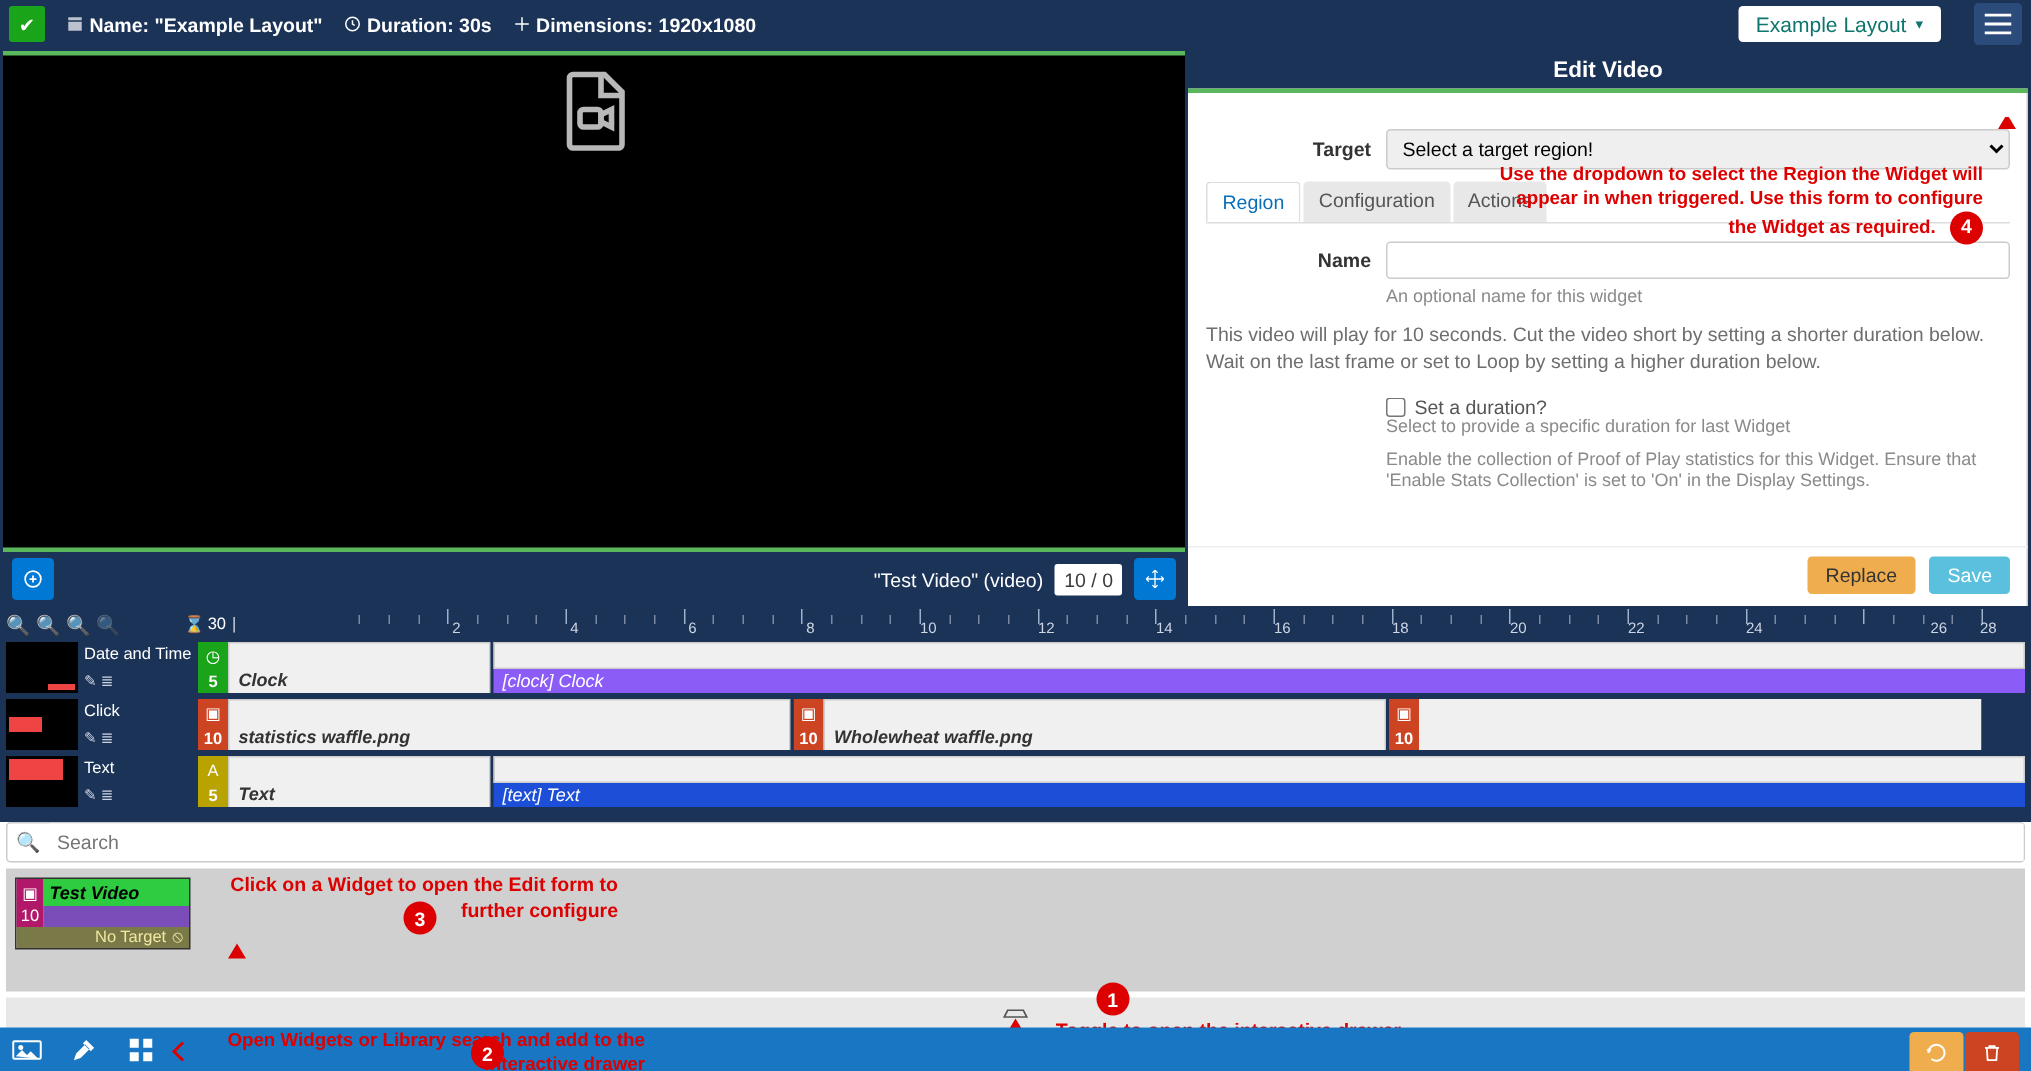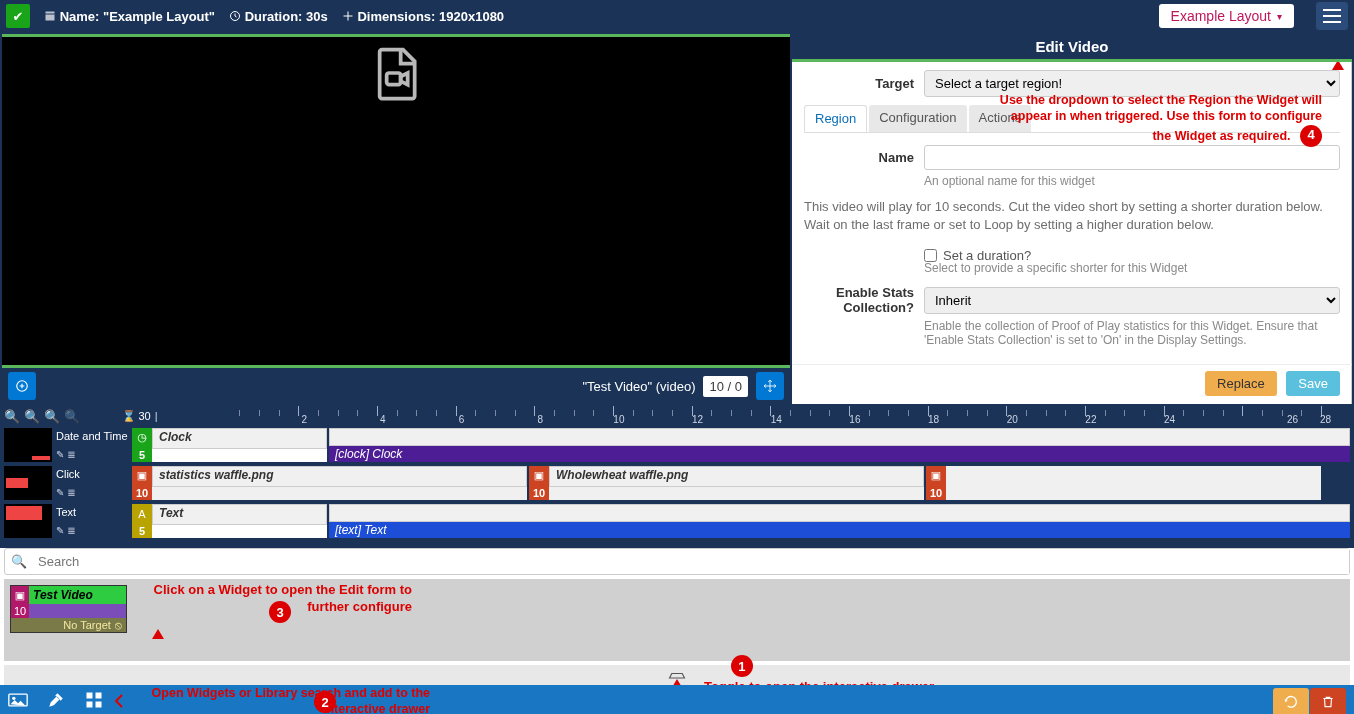--- a/index.html
+++ b/index.html
@@ -24,21 +24,21 @@
 }
 .topbar .check {
   width:24px; height:24px;
   background:#1aa41a;
   color:#fff;
   display:flex; align-items:center; justify-content:center;
   border-radius:2px;
 }
 .topbar .spacer { flex:1; }
 .topbar .layout-dd {
-  background:#fff; color:#be185d;
+  background:#fff; color:#0f766e;
   padding:4px 12px;
   border-radius:3px;
   font-size:14px;
   display:flex; align-items:center; gap:6px;
 }
 .topbar .layout-dd .caret { font-size:10px;}
 .topbar .hamburger {
   width:32px; height:28px;
   background:#2b4b7a;
   display:flex; align-items:center; justify-content:center;
@@ -109,20 +109,21 @@
   font-size:15px;
 }
 .edit-under { height:3px; background:#5bb75b; }
 .edit-body {
   padding:8px 12px;
   font-size:13px;
   color:#555;
   flex:1;
   overflow:auto;
   position:relative;
+  margin-top:16px;
 }
 .row { display:flex; align-items:center; margin-bottom:6px; }
 .row label {
   width:110px; text-align:right; margin-right:10px; font-weight:bold; color:#333;
 }
 .row select, .row input[type=text] {
   flex:1; padding:4px 6px; border:1px solid #ccc; border-radius:3px; font-size:13px;
 }
 .helptext { margin-left:120px; color:#8a8a8a; font-size:12px; margin-top:-2px; margin-bottom:10px;}
 .tabs { display:flex; gap:0; border-bottom:1px solid #ddd; margin:8px 0 12px; }
@@ -230,21 +231,21 @@
   width:20px; display:flex; flex-direction:column;
 }
 .clip-icon { flex:1; display:flex; align-items:center; justify-content:center; font-size:11px; }
 .clip-dur  { height:15px; display:flex; align-items:center; justify-content:center; font-size:11px; font-weight:bold;}
 .clip-body {
   flex:1;
   display:flex; flex-direction:column;
 }
 .clip-title {
   height:17px; background:#f0f0f0; color:#333; font-style:italic; font-weight:bold;
-  padding:1px 6px; font-size:12px; border:1px solid #ccc;
+  padding:17px 6px; font-size:12px; border:1px solid #ccc;
 }
 .clip-fill {
   flex:1;
 }
 .clip-fill-label { color:#fff; font-size:12px; padding:1px 6px; font-style:italic;}
 
 
 .drawer-search {
   display:flex; align-items:center; background:#fff; margin:0 4px;
   border:1px solid #ccc; border-radius:3px;
@@ -401,26 +402,22 @@
         <input type="text" style="">
       </div>
       <div class="helptext">An optional name for this widget</div>
 
       <p class="info-para">This video will play for 10 seconds. Cut the video short by setting a shorter duration below. Wait on the last frame or set to Loop by setting a higher duration below.</p>
 
       <div class="chk-row">
         <input type="checkbox" style="">
         <span>Set a duration?</span>
       </div>
-      <div class="helptext">Select to provide a specific shorter for this Widget</div>
-
-      <div class="row">
-        <label style="width:110px">Enable Stats Collection?</label>
-        <select id="stats-select"><option>Inherit</option></select>
-      </div>
+      <div class="helptext">Select to provide a specific duration for last Widget</div>
+
       <div class="helptext">Enable the collection of Proof of Play statistics for this Widget. Ensure that 'Enable Stats Collection' is set to 'On' in the Display Settings.</div>
     </div>
     <div class="btn-row">
       <span class="btn btn-warning">Replace</span>
       <span class="btn btn-info">Save</span>
     </div>
   </div>
 </div>
 
 <div class="timeline-bar">
@@ -524,21 +521,21 @@
             <div class="clip-icon">◷</div>
             <div class="clip-dur">5</div>
           </div>
           <div class="clip-body">
             <div class="clip-title">Clock</div>
             <div class="clip-fill" style="background: rgb(255, 255, 255);"></div>
           </div>
         </div>
         <div style="flex: 1 1 0%; height: 34px; display: flex; flex-direction: column;">
           <div style="height: 17px; background: rgb(240, 240, 240); border: 1px solid rgb(204, 204, 204);"></div>
-          <div class="clip-fill-label" style="flex: 1 1 0%; background: #4c1d95;">[clock] Clock</div>
+          <div class="clip-fill-label" style="flex: 1 1 0%; background: #8b5cf6;">[clock] Clock</div>
         </div>
       </div>
     </div>
     <div class="track">
       <div class="track-head">
         <div class="track-thumb" style="align-items: center; justify-content: flex-start;">
           <div class="region-box" style="width: 22px; height: 10px; align-self: center;"></div>
         </div>
         <div class="track-info">
           <div>Click</div>

